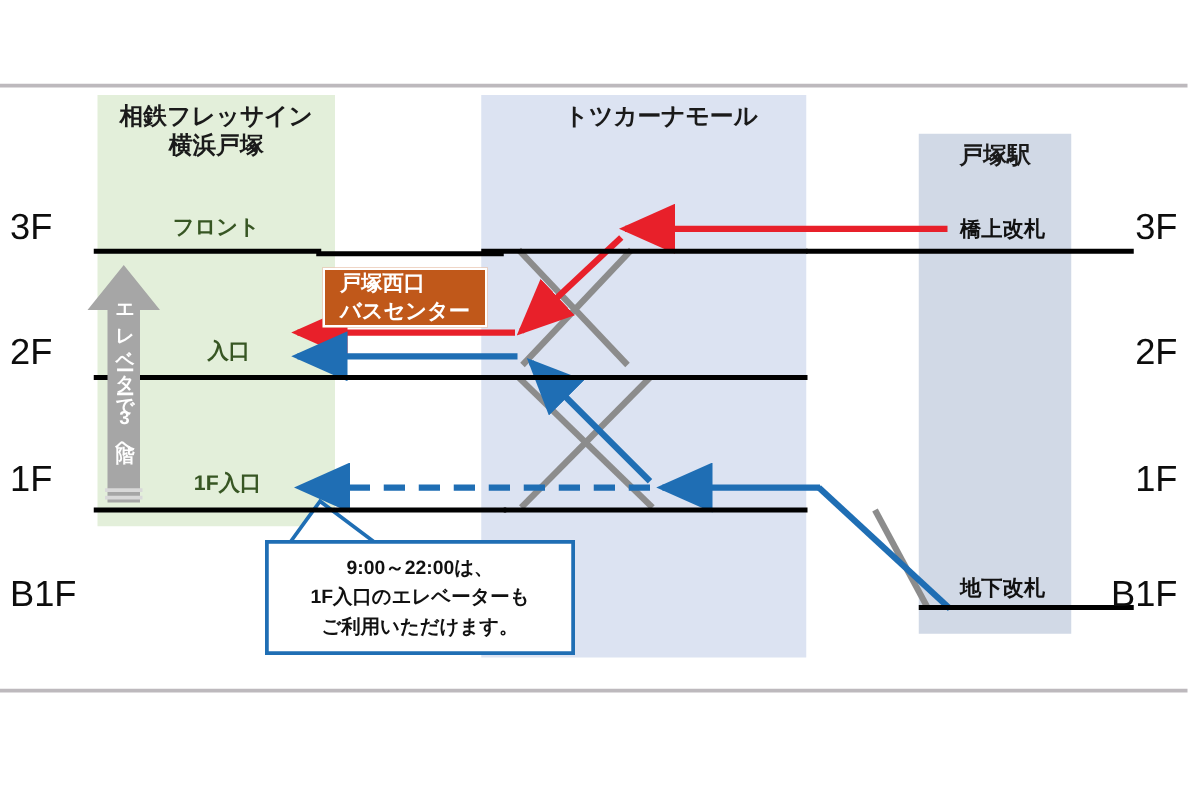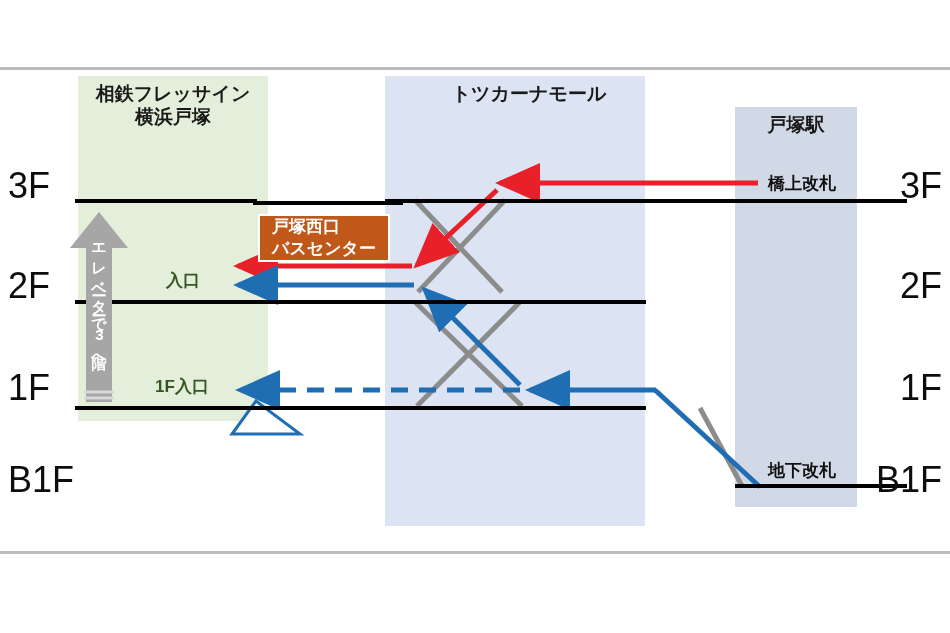--- a/index.html
+++ b/index.html
@@ -32,21 +32,21 @@
   .fl-3f-b{left:253px;top:201px;width:150px;}
   .fl-3f-c{left:385px;top:199px;width:261px;}
   .fl-3f-d{left:645px;top:199px;width:262px;}
   .fl-2f-a{left:75px;top:300px;width:330px;}
   .fl-2f-b{left:403px;top:300px;width:243px;}
   .fl-1f-a{left:75px;top:406px;width:330px;}
   .fl-1f-b{left:403px;top:406px;width:243px;}
   .fl-b1f{left:735px;top:484px;width:172px;}
 
   .floorlabel{
-    position:absolute;color:#0d0d0d;font-size:36px;font-weight:400;
+    position:absolute;color:#0d0d0d;font-size:29px;font-weight:400;
     letter-spacing:0px;line-height:1;
   }
   .fll-left{left:8px;width:66px;text-align:left;}
   .fll-right{right:8px;width:74px;text-align:right;}
   .fy-3f{top:168px;} .fy-2f{top:268px;} .fy-1f{top:370px;} .fy-b1f{top:462px;}
 
   .roomlabel{
     position:absolute;color:#375623;font-size:17px;font-weight:700;
     text-align:center;line-height:1;
   }
@@ -170,23 +170,27 @@
   <div class="floorlabel fll-right fy-1f">1F</div>
   <div class="floorlabel fll-right fy-b1f">B1F</div>
 
   <svg class="overlay" viewBox="0 0 950 633">
     <path d="M99,212 L128,248 L112,248 L112,402 L86,402 L86,248 L70,248 Z" fill="#A6A6A6"></path>
     <line x1="84" y1="398" x2="114" y2="398" stroke="#D9D9D9" stroke-width="3"></line>
     <line x1="84" y1="392" x2="114" y2="392" stroke="#D9D9D9" stroke-width="3"></line>
   </svg>
   <div class="elev-text">エレベーターで3階へ</div>
 
+  <div class="roomlabel rl-front">フロント</div>
   <div class="roomlabel rl-iriguchi">入口</div>
   <div class="roomlabel rl-1firiguchi">1F入口</div>
 
   <div class="stationlabel sl-hashiue">橋上改札</div>
   <div class="stationlabel sl-chika">地下改札</div>
 
   <div class="buscenter">戸塚西口
 バスセンター</div>
 
+  <div class="callout">9:00～22:00は、
+1F入口のエレベーターも
+ご利用いただけます。</div>
 
 </div>
 
 </body></html>

